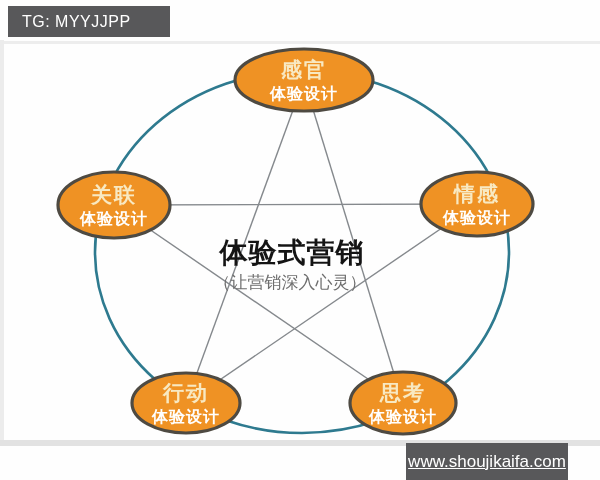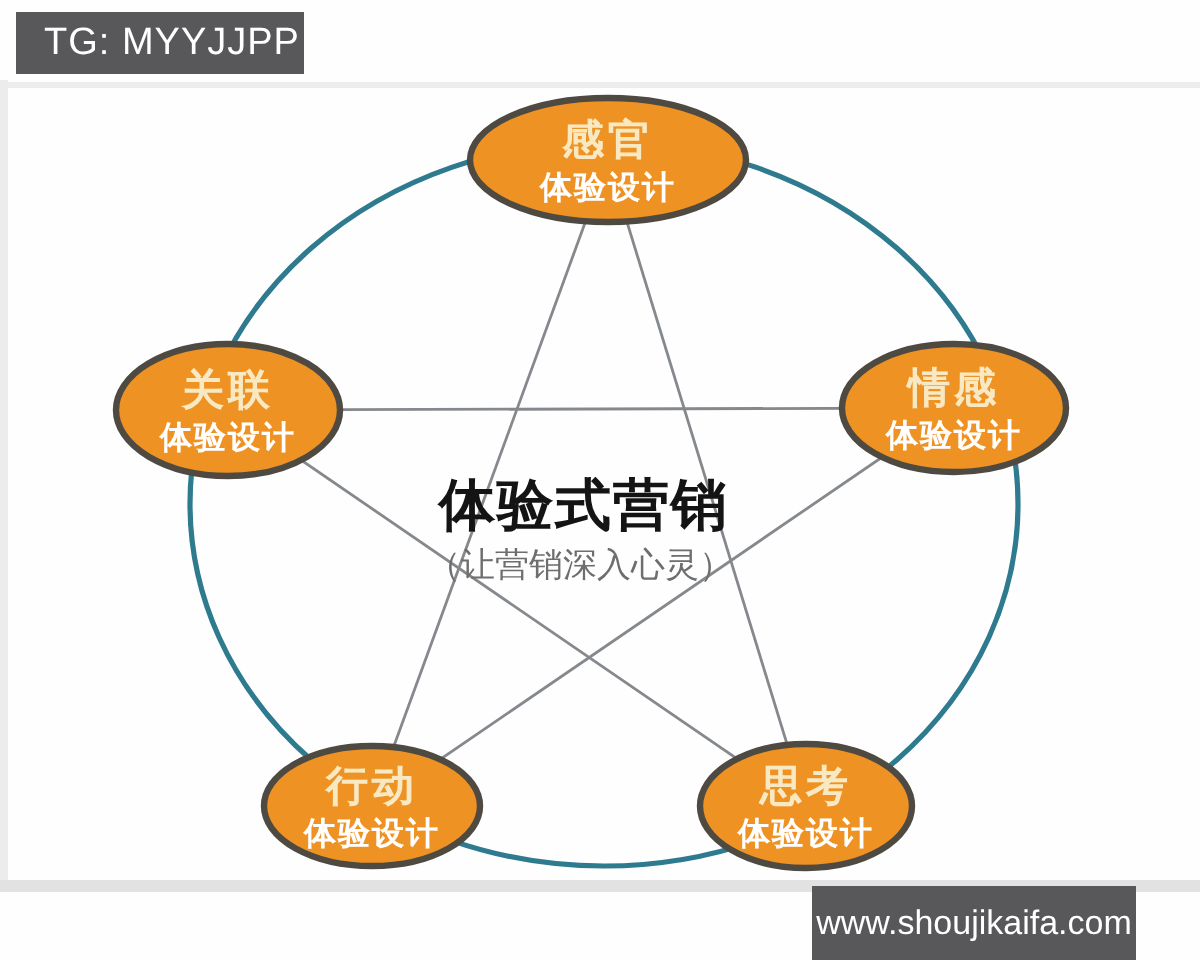--- a/index.html
+++ b/index.html
@@ -22,37 +22,38 @@
   .edge-strip-bottom {
     position: absolute; left: 0; top: 440px; width: 600px; height: 6px;
     background: #e2e2e2;
   }
   .edge-strip-left {
     position: absolute; left: 0; top: 40px; width: 4px; height: 406px;
     background: #ececec;
   }
   .wm-top {
     position: absolute; left: 8px; top: 6px;
-    width: 144px; height: 31px;
+    width: 162px; height: 31px;
     background: #58585a;
     color: #ffffff;
-    font-size: 19px;
+    font-size: 16px;
     line-height: 31px;
     padding-left: 14px;
     box-sizing: border-box;
     letter-spacing: 0.5px;
   }
   .wm-bottom {
     position: absolute; left: 406px; top: 443px;
     width: 162px; height: 37px;
     background: #58585a;
     color: #ffffff;
     font-size: 17px;
     line-height: 37px;
     text-align: center;
+    text-decoration: underline;
   }
   svg.diagram { position: absolute; left: 0; top: 0; }
   .ring {
     fill: none;
     stroke: #2e7a8f;
     stroke-width: 2.6px;
   }
   .chord {
     stroke: #85898d;
     stroke-width: 1.4px;

